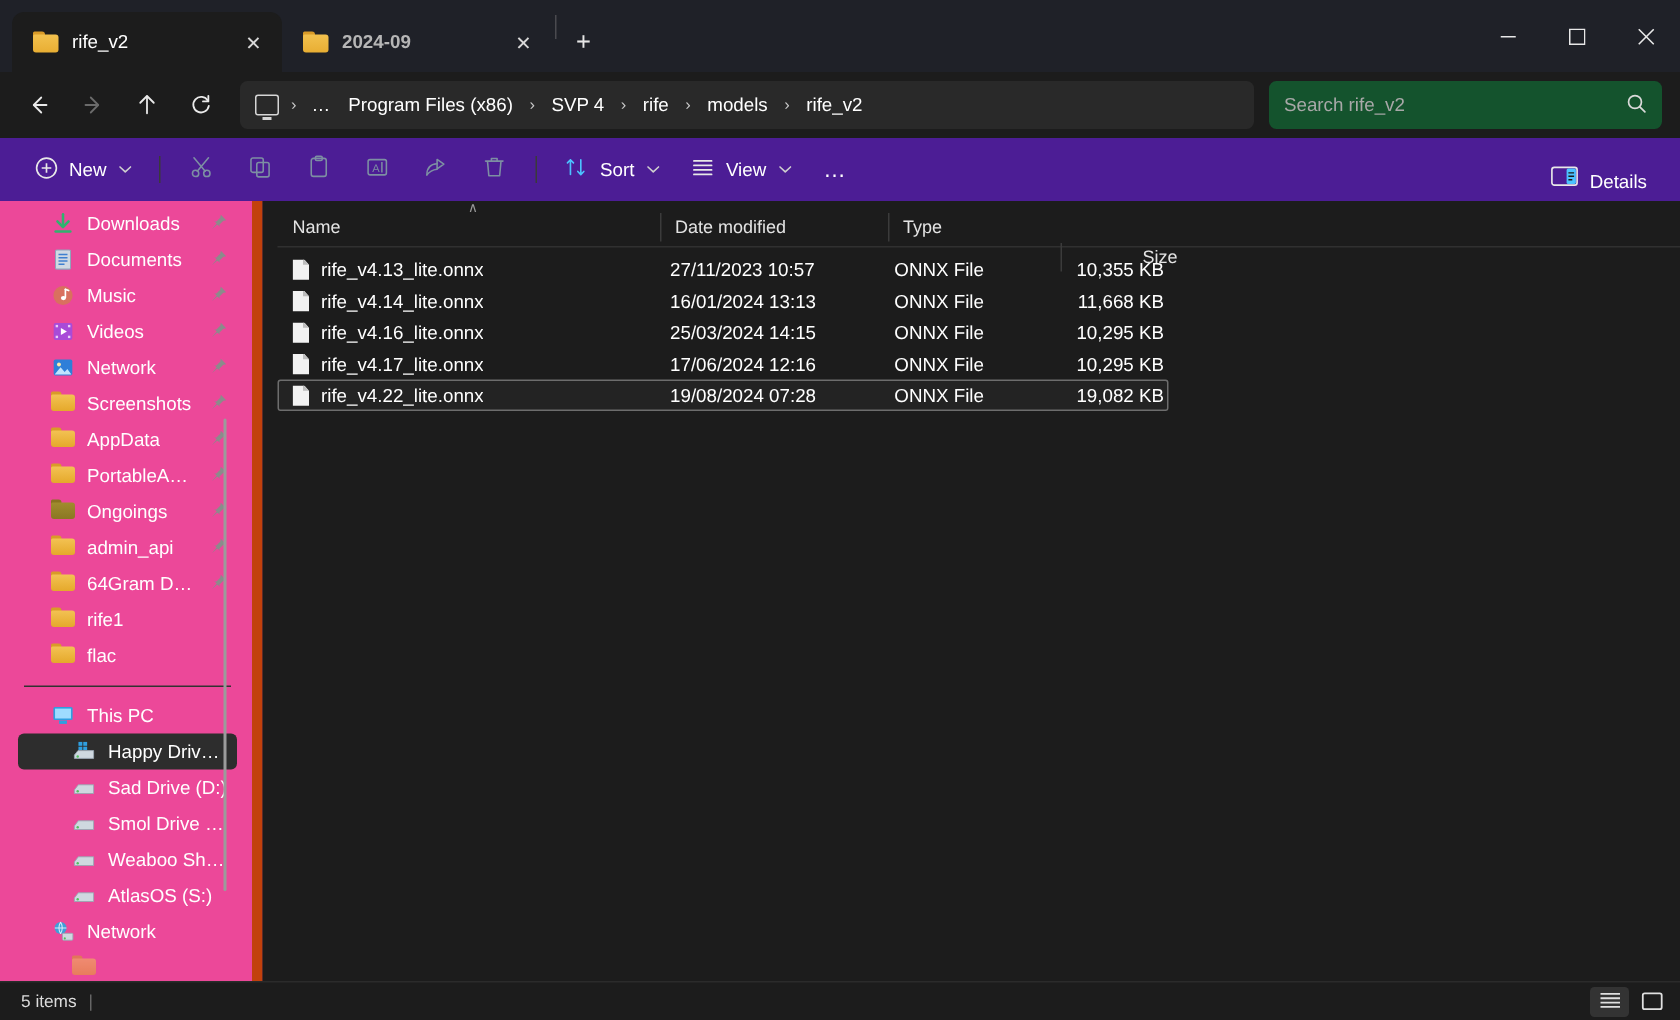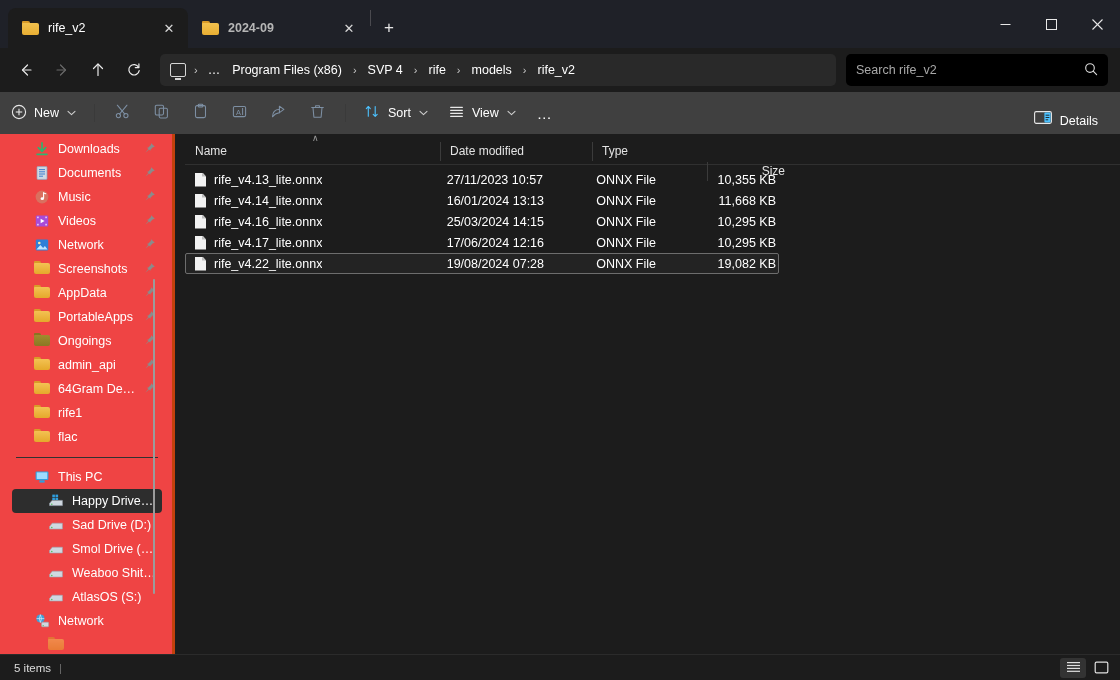--- a/index.html
+++ b/index.html
@@ -145,37 +145,37 @@
     margin: 0 3px 0 2px;
   }
   .monitor-ico::after {
     content:""; position:absolute;
     left: 4px; bottom: -4px;
     width: 6px; height: 2px; background: #d6d6d6;
   }
   .searchbox {
     width: 262px; height: 32px;
     margin-left: 10px;
-    background: #000000;
+    background: #14532d;
     border-radius: 5px;
     display: flex; align-items: center;
     padding: 0 10px;
     flex: 0 0 auto;
   }
   .searchbox .ph {
     flex: 1 1 auto; font-size: 12.5px; color: #a8a8a8;
   }
   .searchbox .sicon { color: #dadada; font-size: 13px; }
 
   
   .cmdbar {
     height: 42px; flex: 0 0 42px;
     display: flex; align-items: center;
-    padding: 0 12px 0 2px;
-    background: #404040;
+    padding: 0 12px 0 14px;
+    background: #4c1d95;
     gap: 2px;
   }
   .cmd {
     height: 30px;
     display: flex; align-items: center; gap: 7px;
     padding: 0 9px;
     border-radius: 5px;
     font-size: 12.5px; color: #ffffff;
     white-space: nowrap;
   }
@@ -193,25 +193,25 @@
 
   
   .body {
     flex: 1 1 auto; display: flex; min-height: 0;
     background: #1c1c1c;
   }
 
   
   .sidebar {
     width: 175px; flex: 0 0 175px;
-    background: #ef4444;
+    background: #ec4899;
     position: relative;
     overflow: hidden;
     padding-top: 3px;
-    border-right: 3px solid #c2410c;
+    border-right: 7px solid #c2410c;
   }
   .nav-row {
     height: 24px;
     display: flex; align-items: center;
     margin: 0 10px 0 12px;
     padding: 0 6px 0 0;
     border-radius: 4px;
     font-size: 12.5px; color: #ffffff;
     gap: 8px;
     position: relative;

